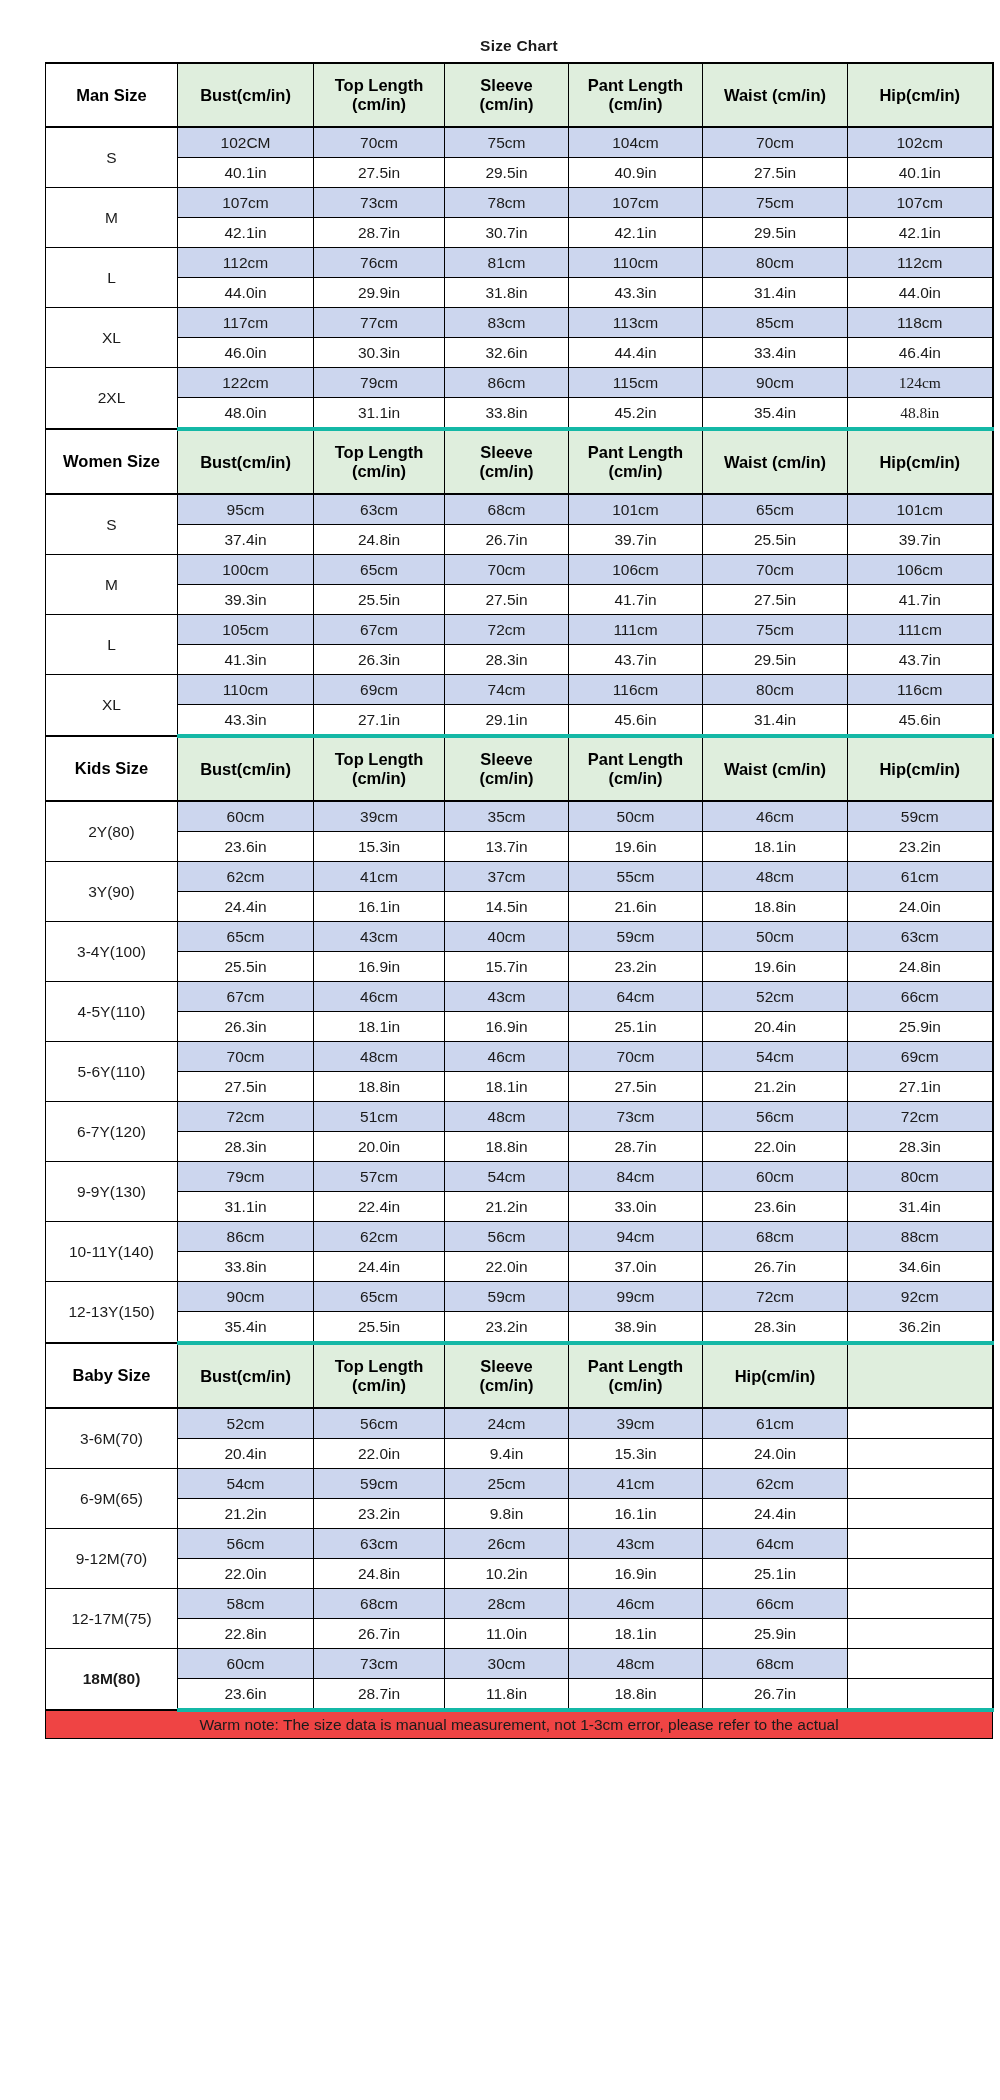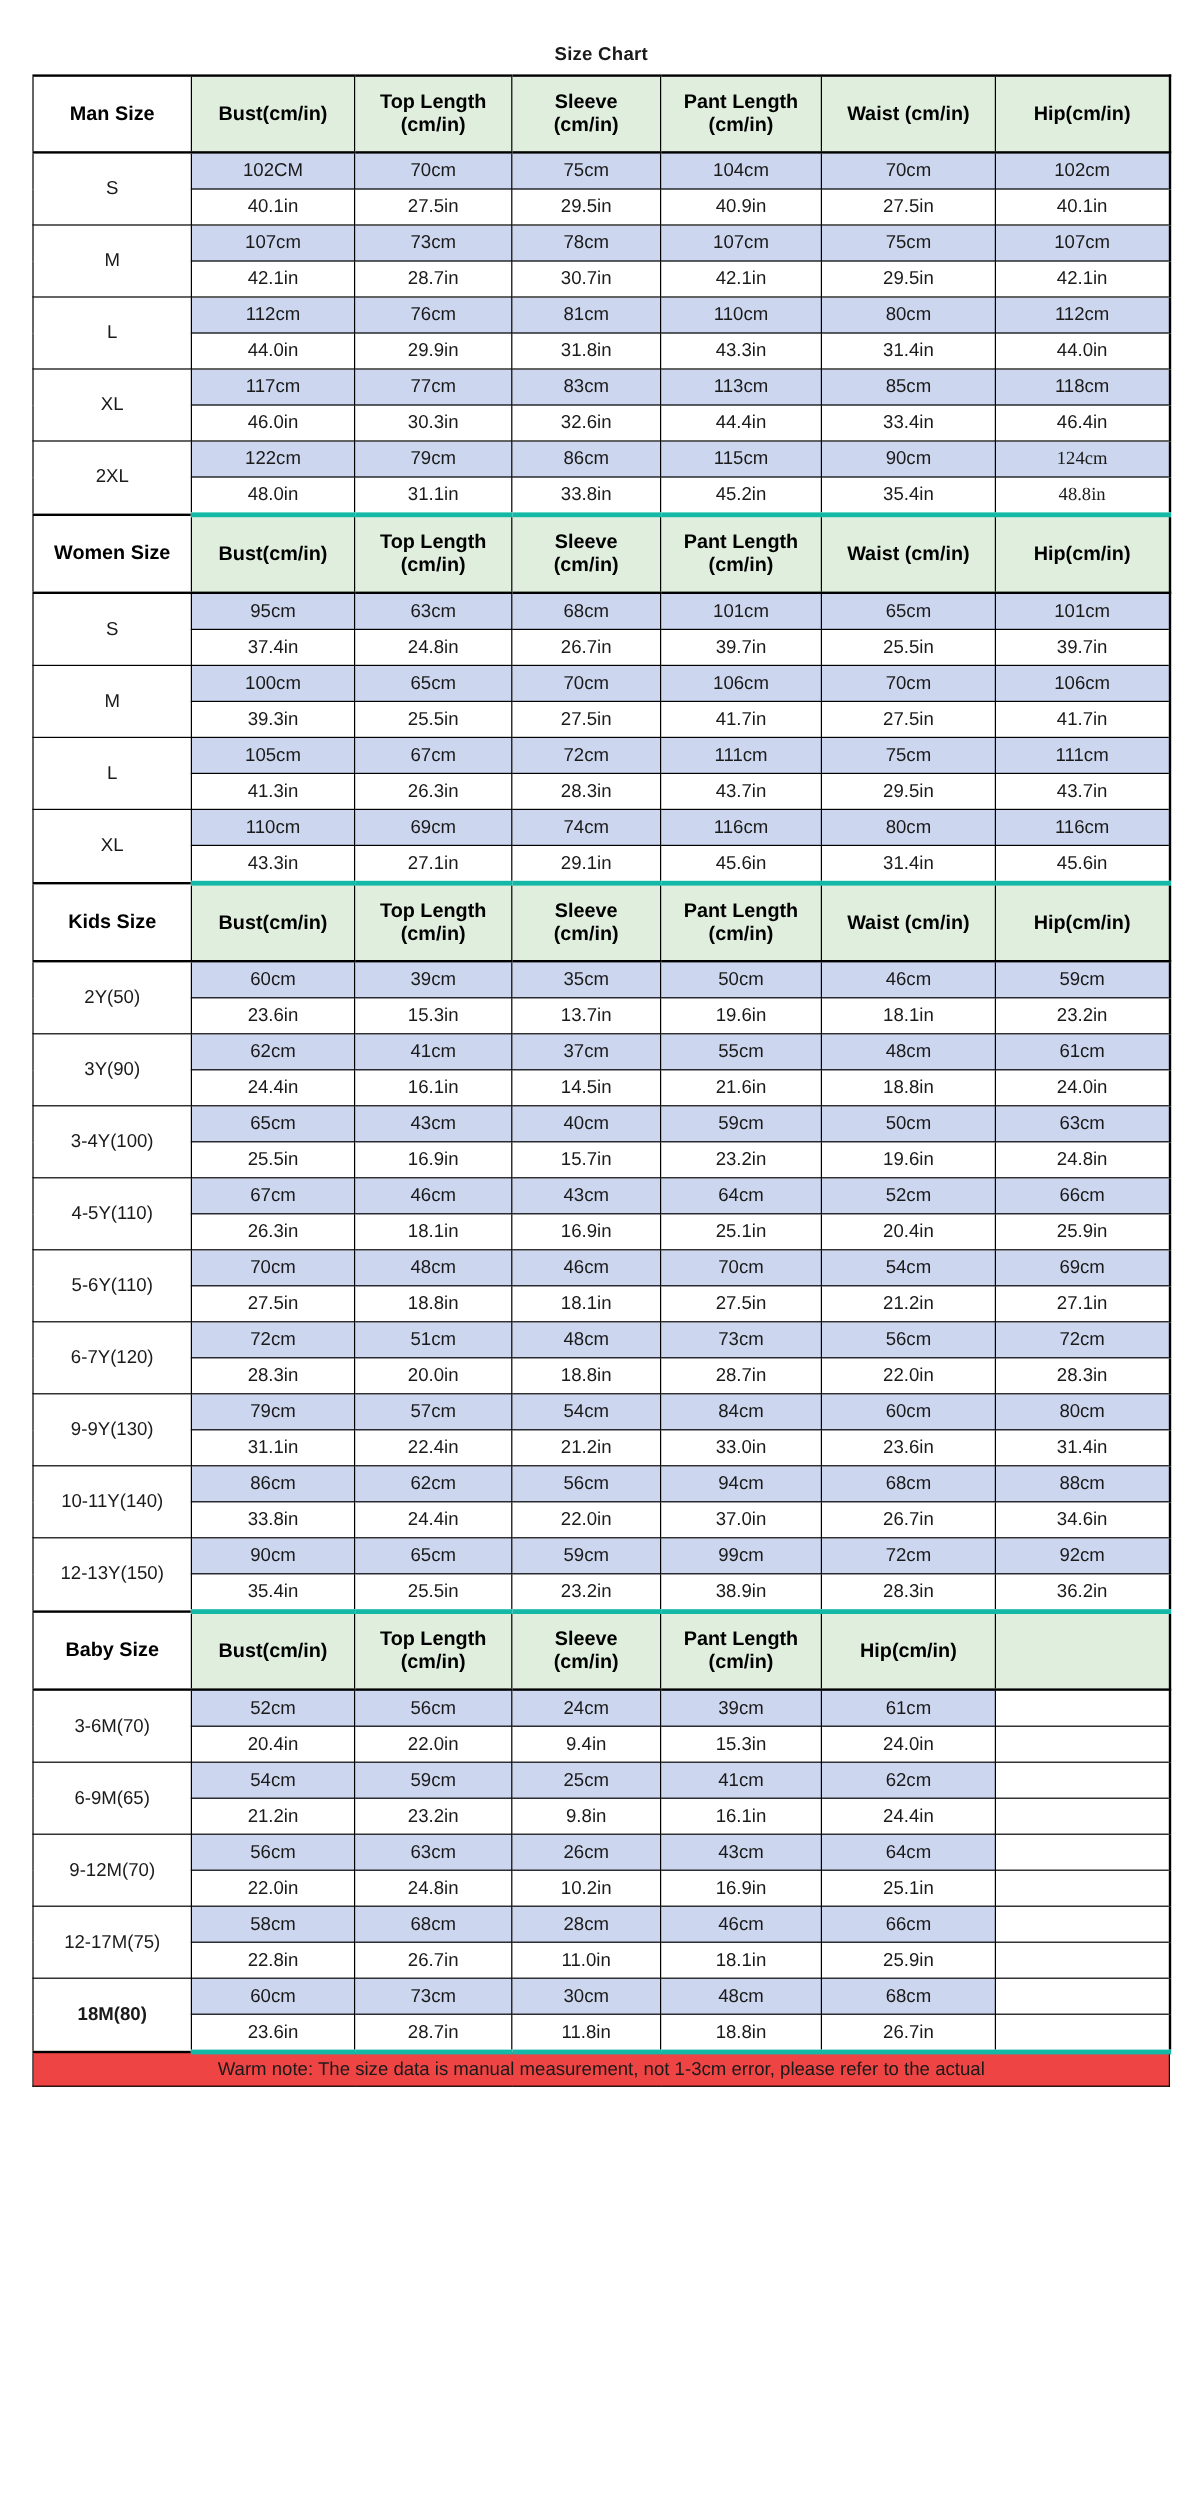--- a/index.html
+++ b/index.html
@@ -15,21 +15,21 @@
   }
   #page {
     position: relative;
     width: 1000px;
     height: 2100px;
     background: #ffffff;
     box-sizing: border-box;
   }
   .chart-wrap {
     position: absolute;
-    left: 27px;
+    left: 45px;
     top: 30px;
     width: 947px;
   }
   table.size-chart {
     border-collapse: collapse;
     table-layout: fixed;
     width: 947px;
     background: #ffffff;
   }
   table.size-chart td {
@@ -313,21 +313,21 @@
           <tr class="group-head">
             <td class="grp-name">Kids Size</td>
             <td class="grp-col">Bust(cm/in)</td>
             <td class="grp-col">Top Length<br>(cm/in)</td>
             <td class="grp-col">Sleeve<br>(cm/in)</td>
             <td class="grp-col">Pant Length<br>(cm/in)</td>
             <td class="grp-col">Waist (cm/in)</td>
             <td class="grp-col last">Hip(cm/in)</td>
           </tr>
           <tr class="cm-row">
-            <td class="size-label" rowspan="2">2Y(50)</td>
+            <td class="size-label" rowspan="2">2Y(80)</td>
             <td class="val">60cm</td>
             <td class="val">39cm</td>
             <td class="val">35cm</td>
             <td class="val">50cm</td>
             <td class="val">46cm</td>
             <td class="val" style="border-right: 2px solid rgb(0, 0, 0);">59cm</td>
           </tr>
           <tr class="in-row">
             <td class="val">23.6in</td>
             <td class="val">15.3in</td>

